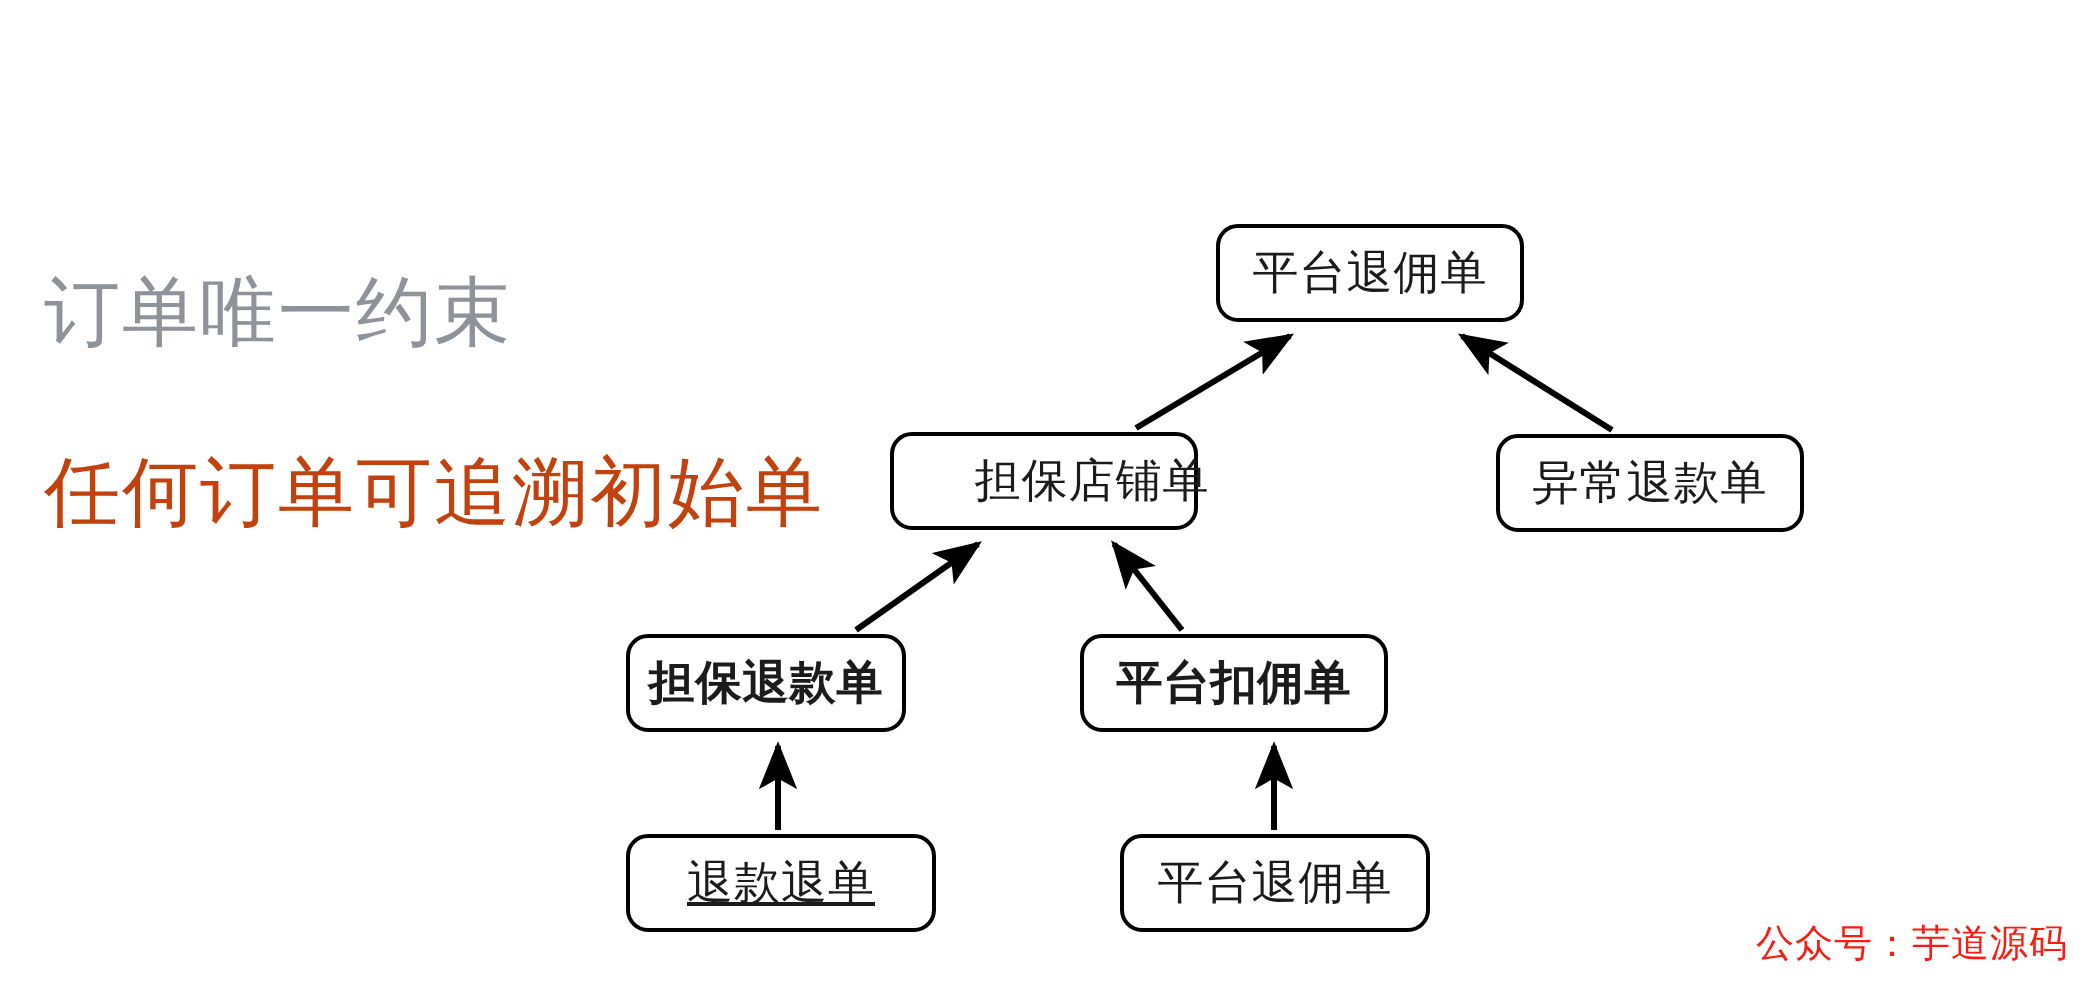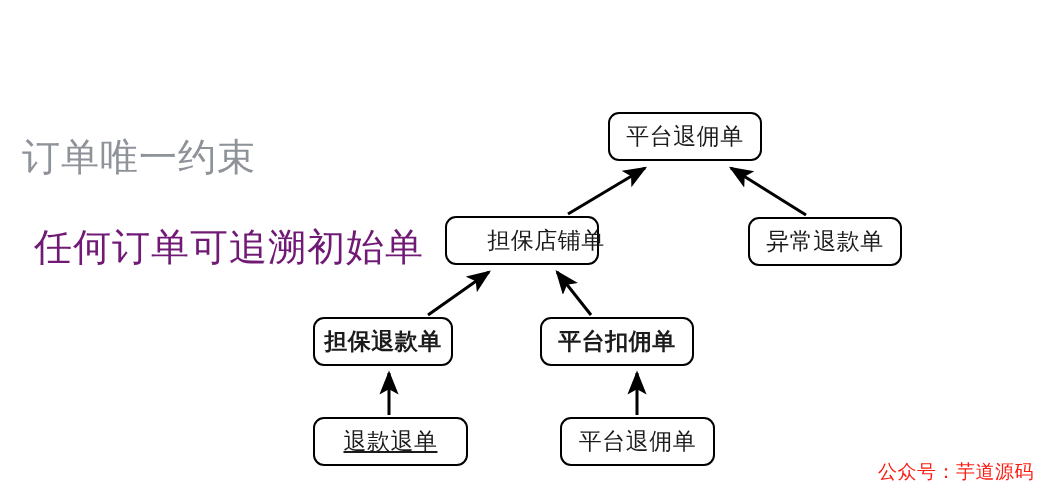--- a/index.html
+++ b/index.html
@@ -73,21 +73,21 @@
     white-space: nowrap;
     letter-spacing: 0.5px;
   }
 </style>
 </head>
 <body style="background: rgb(255, 255, 255);">
 
 <div id="canvas">
 
   <div class="note" id="note-0" style="color: rgb(142, 146, 153);">订单唯一约束</div>
-  <div class="note" id="note-1" style="color: #701a75; margin-left: 12px;">任何订单可追溯初始单</div>
+  <div class="note" id="note-1" style="color: #c2410c;">任何订单可追溯初始单</div>
 
   <svg id="edges" viewBox="0 0 1048 493" xmlns="http://www.w3.org/2000/svg">
     <defs>
       <marker id="arrowhead" markerWidth="9" markerHeight="9" refX="7.2" refY="3.2" orient="auto" markerUnits="strokeWidth">
         <path d="M0,0 L8,3.2 L0,6.4 L1.8,3.2 Z" fill="#000000"></path>
       </marker>
     </defs>
 
     <line x1="568" y1="214" x2="645" y2="168" stroke="#000000" stroke-width="3" marker-end="url(#arrowhead)"></line>
 

